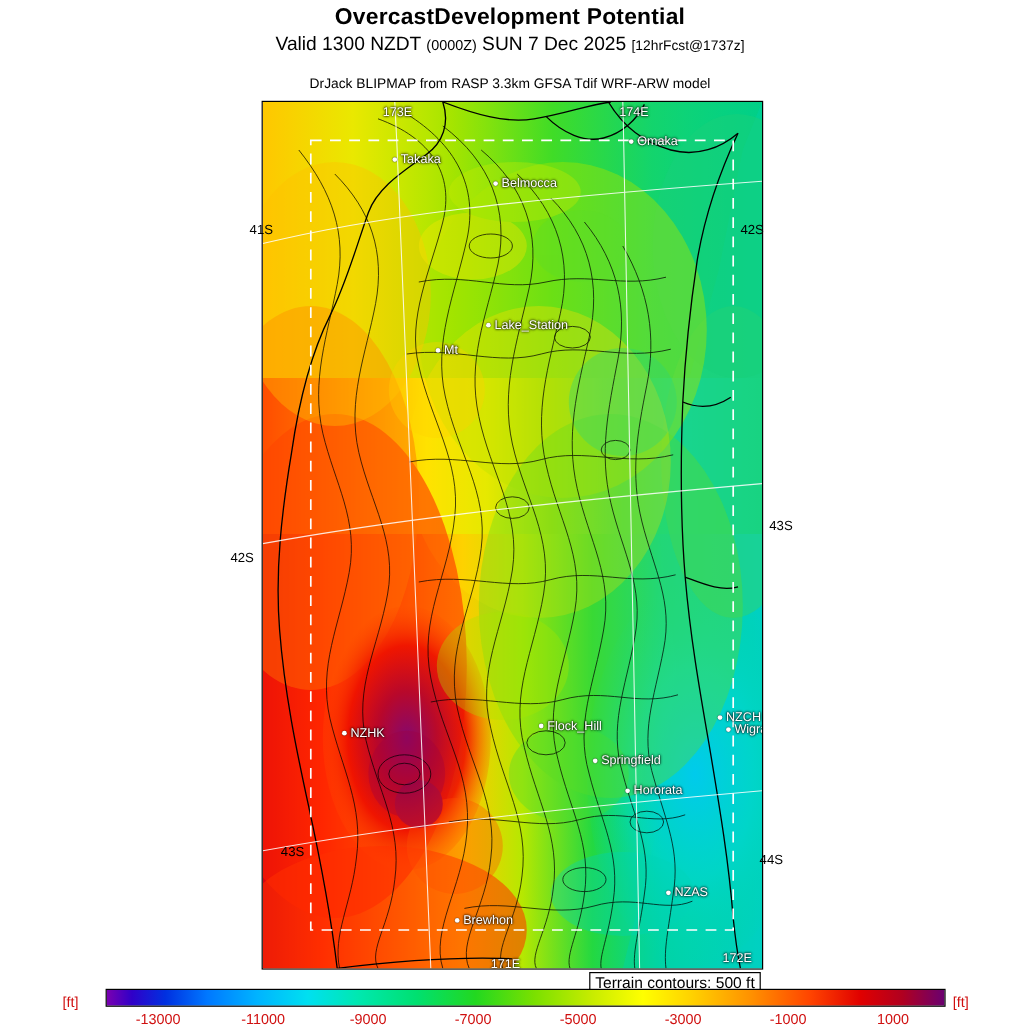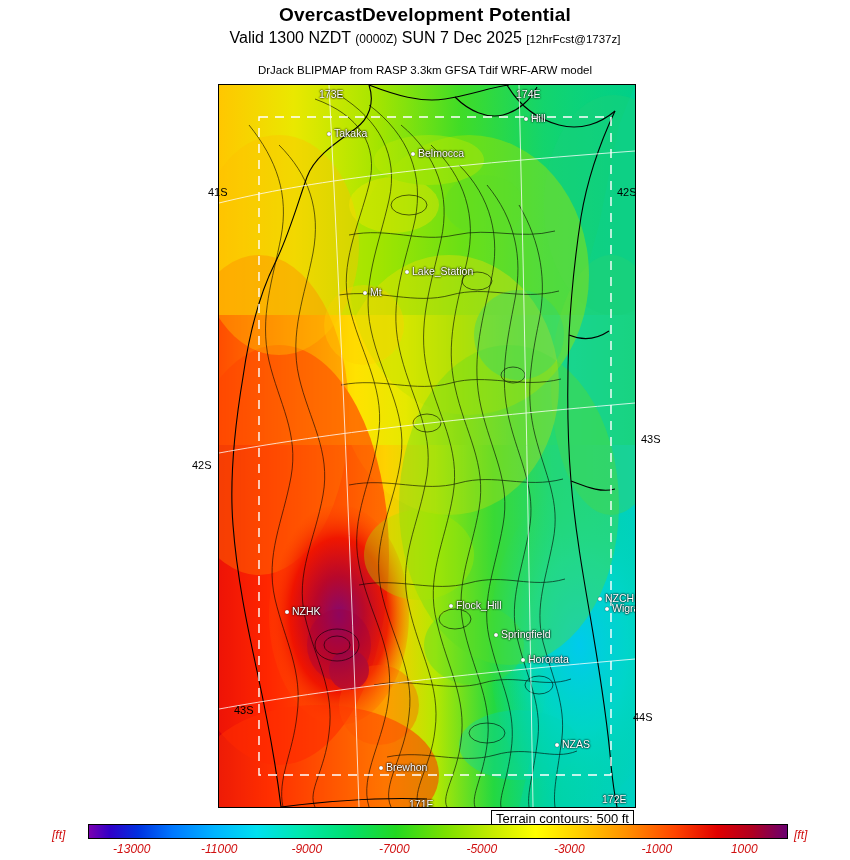--- a/index.html
+++ b/index.html
@@ -110,21 +110,20 @@
     padding: 1px 4px 2px 4px;
     line-height: 14px;
   }
 
   
   .cbar-wrap {
     position: absolute;
     left: 0; top: 818px;
     width: 850px;
     height: 42px;
-    font-style: italic;
   }
   .cbar-unit {
     position: absolute;
     font-size: 12px;
     color: #d01010;
     top: 10px;
   }
   .cbar-unit.left { left: 52px; }
   .cbar-unit.right { left: 794px; }
   .cbar {
@@ -305,21 +304,21 @@
         </g>
       </g>
     </svg>
   </div>
 
   <div class="grat-in" style="left:100px;top:3px;">173E</div>
   <div class="grat-in" style="left:297px;top:3px;">174E</div>
   <div class="grat-in" style="left:383px;top:708px;">172E</div>
   <div class="grat-in" style="left:190px;top:713px;">171E</div>
 
-  <div class="city" style="left:305px;top:27px;"><span class="dot"></span><span>Hill</span></div>
+  <div class="city" style="left:305px;top:27px;"><span class="dot"></span><span>Omaka</span></div>
   <div class="city" style="left:108px;top:42px;"><span class="dot"></span><span>Takaka</span></div>
   <div class="city" style="left:192px;top:62px;"><span class="dot"></span><span>Belmocca</span></div>
   <div class="city" style="left:186px;top:180px;"><span class="dot"></span><span>Lake_Station</span></div>
   <div class="city" style="left:144px;top:201px;"><span class="dot"></span><span>Mt</span></div>
   <div class="city" style="left:66px;top:520px;"><span class="dot"></span><span>NZHK</span></div>
   <div class="city" style="left:230px;top:514px;"><span class="dot"></span><span>Flock_Hill</span></div>
   <div class="city" style="left:379px;top:507px;"><span class="dot"></span><span>NZCH</span></div>
   <div class="city" style="left:386px;top:517px;"><span class="dot"></span><span>Wigram</span></div>
   <div class="city" style="left:275px;top:543px;"><span class="dot"></span><span>Springfield</span></div>
   <div class="city" style="left:302px;top:568px;"><span class="dot"></span><span>Hororata</span></div>

